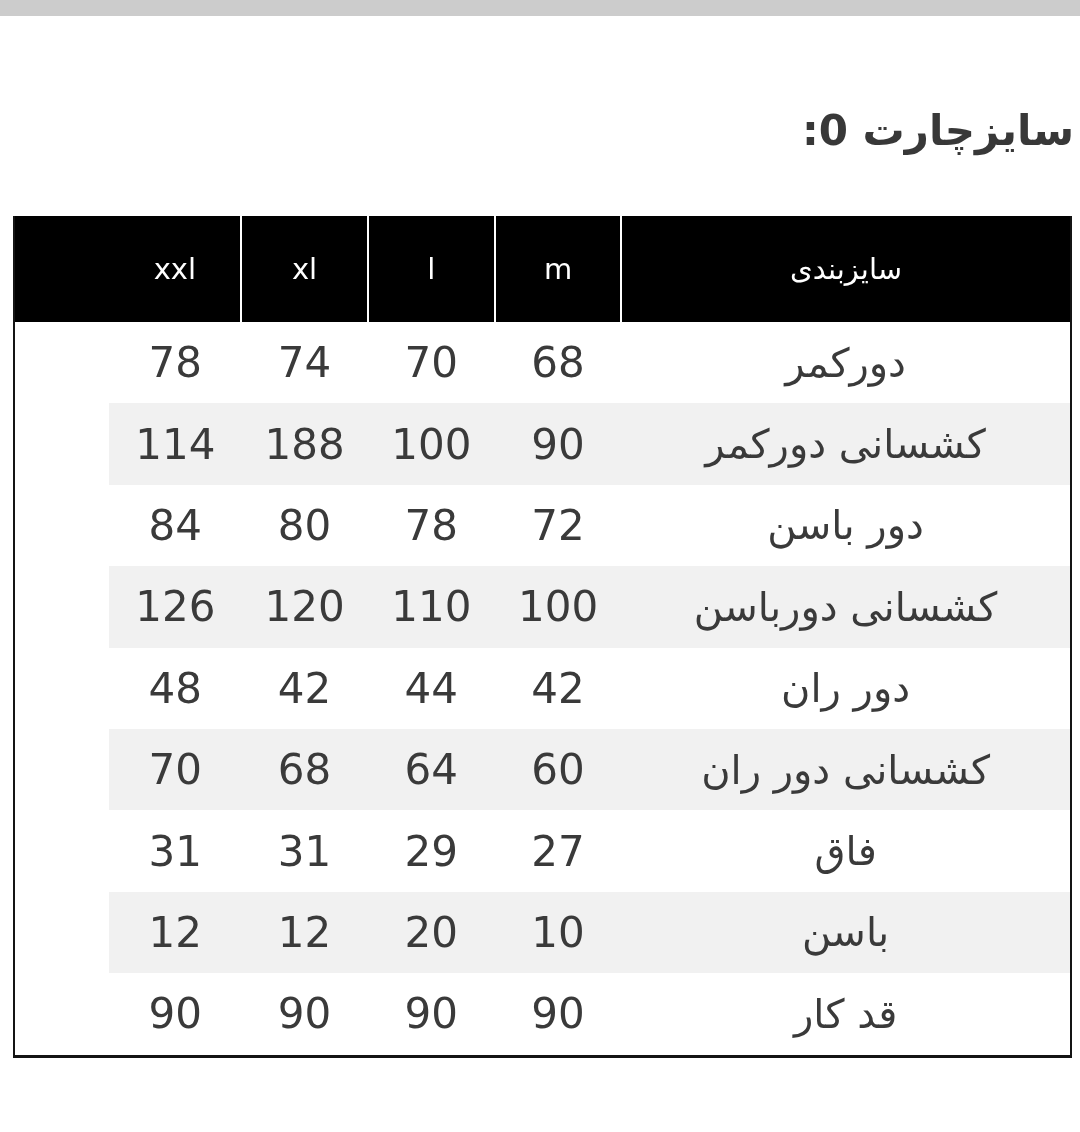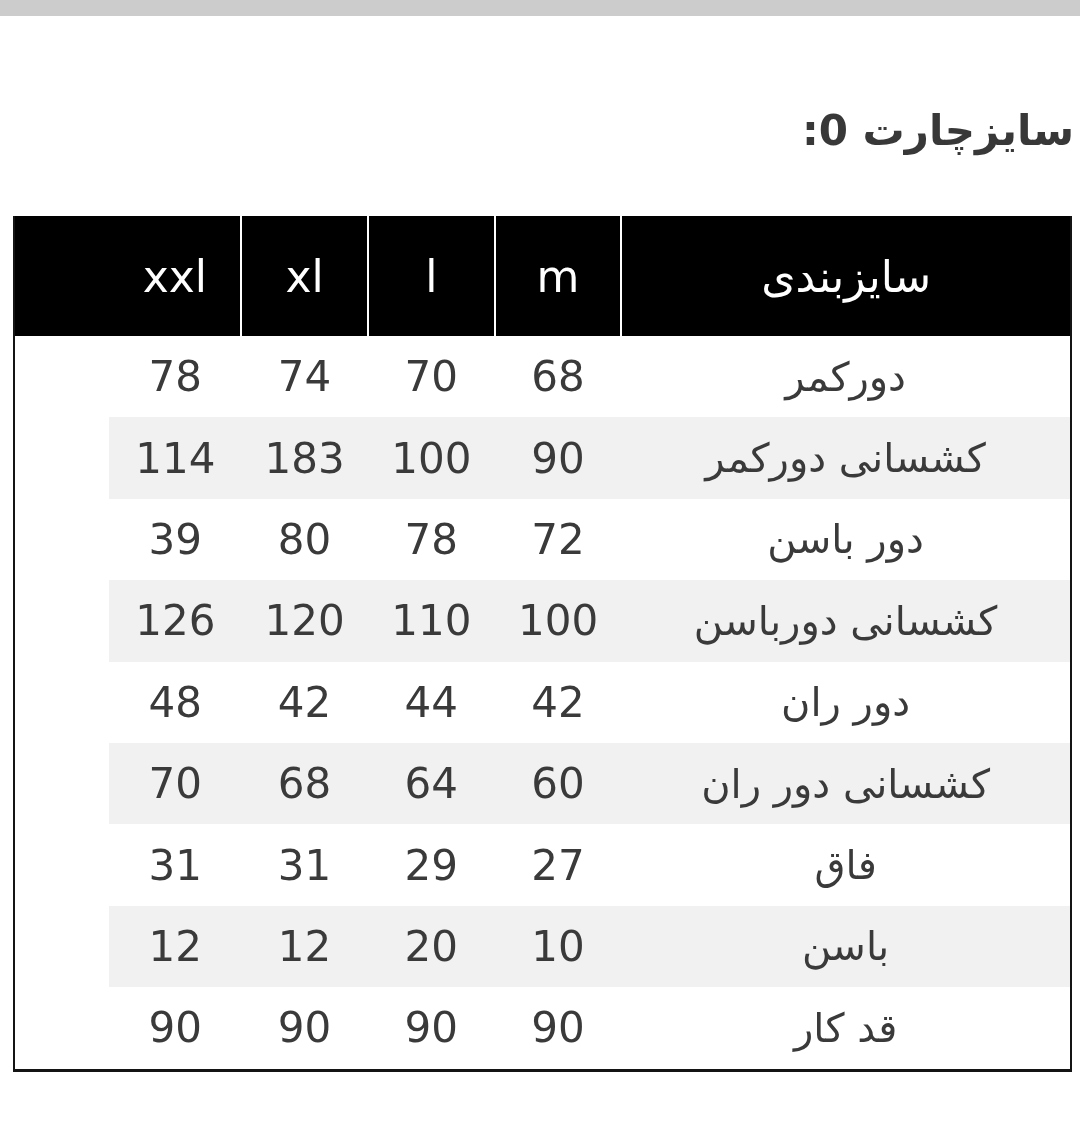--- a/index.html
+++ b/index.html
@@ -20,21 +20,21 @@
   table.size-table{
     position:absolute;top:200px;left:13px;
     border-collapse:collapse;table-layout:fixed;width:1059px;
     border-left:2px solid var(--border);
     border-right:2px solid var(--border);
     border-bottom:3px solid var(--border);
     color:var(--body-text);
   }
   .size-table thead th{
     background:var(--header-bg);color:var(--header-text);
-    height:120px;font-weight:400;font-size:44px;
+    height:106px;font-weight:400;font-size:29px;
     text-align:center;vertical-align:middle;padding:0;
   }
   .size-table thead th.sep{border-right:2px solid #ffffff;}
   .size-table tbody td{
     height:81.4px;padding:0;text-align:center;vertical-align:middle;
     font-size:42px;color:var(--body-text);background:var(--page-bg);
   }
   .size-table tbody td.label{font-size:40px;}
   .size-table tbody tr:nth-child(even) td{background:var(--stripe-bg);}
   .size-table tbody td.spacer,
@@ -75,30 +75,30 @@
           <td class="num">68</td>
           <td class="num">70</td>
           <td class="num">74</td>
           <td class="num">78</td>
           <td class="spacer"></td>
         </tr>
         <tr>
           <td class="label">کشسانی دورکمر</td>
           <td class="num">90</td>
           <td class="num">100</td>
-          <td class="num">183</td>
+          <td class="num">188</td>
           <td class="num">114</td>
           <td class="spacer"></td>
         </tr>
         <tr>
           <td class="label">دور باسن</td>
           <td class="num">72</td>
           <td class="num">78</td>
           <td class="num">80</td>
-          <td class="num">39</td>
+          <td class="num">84</td>
           <td class="spacer"></td>
         </tr>
         <tr>
           <td class="label">کشسانی دورباسن</td>
           <td class="num">100</td>
           <td class="num">110</td>
           <td class="num">120</td>
           <td class="num">126</td>
           <td class="spacer"></td>
         </tr>

